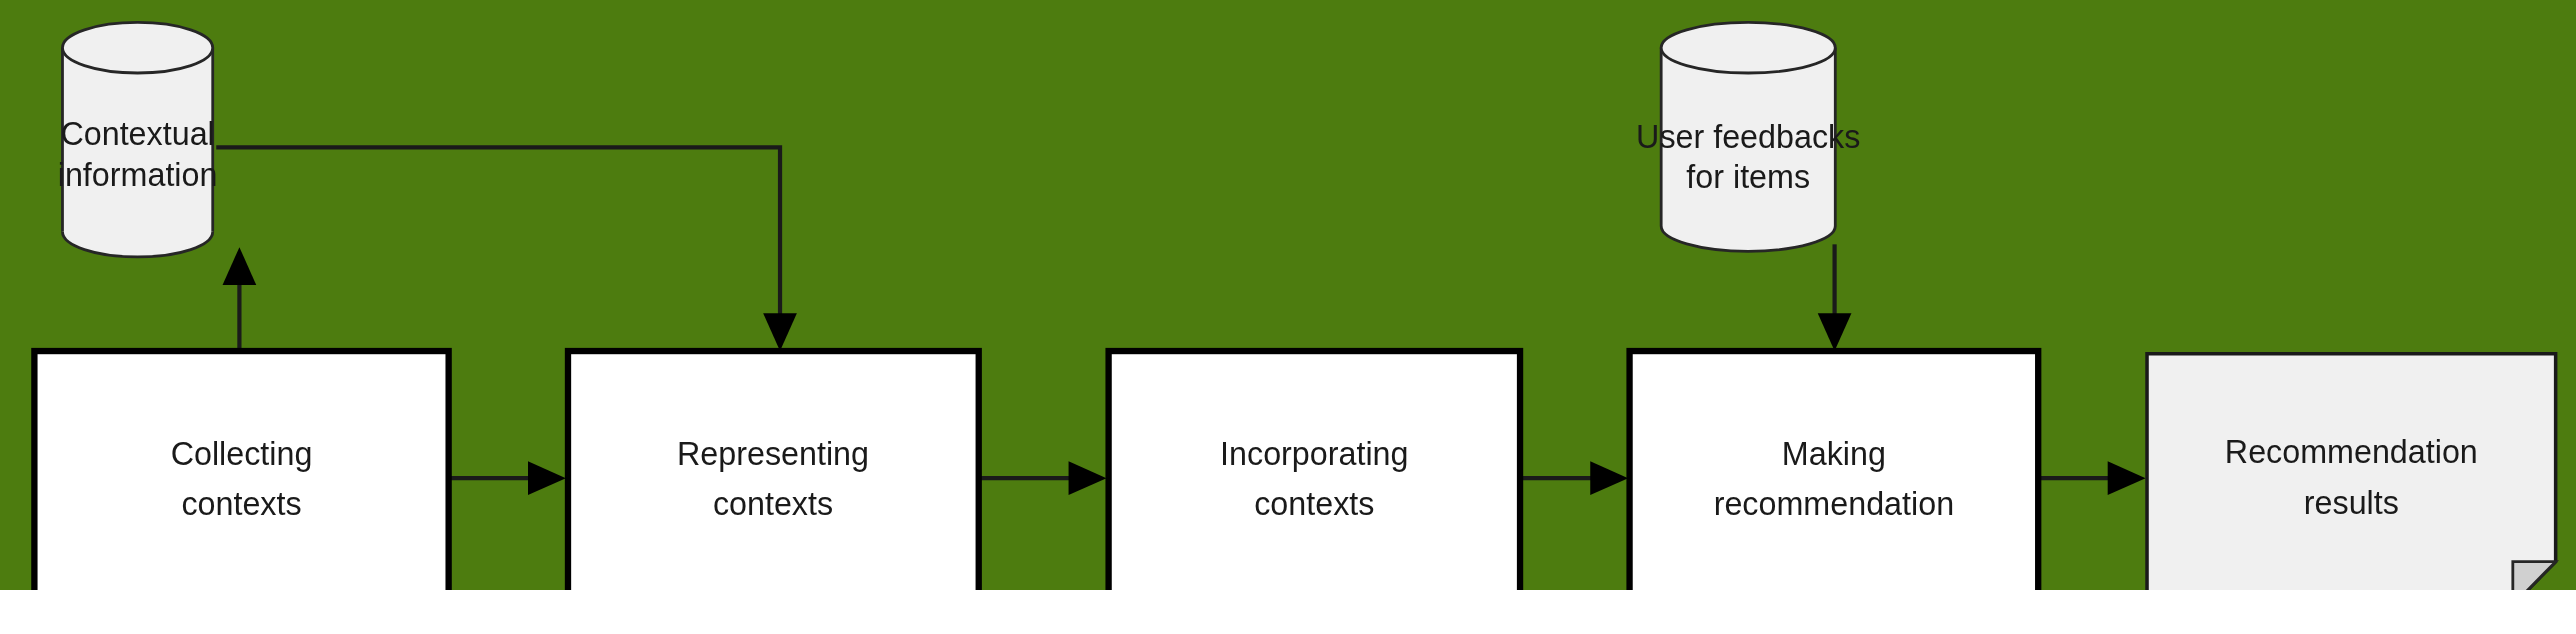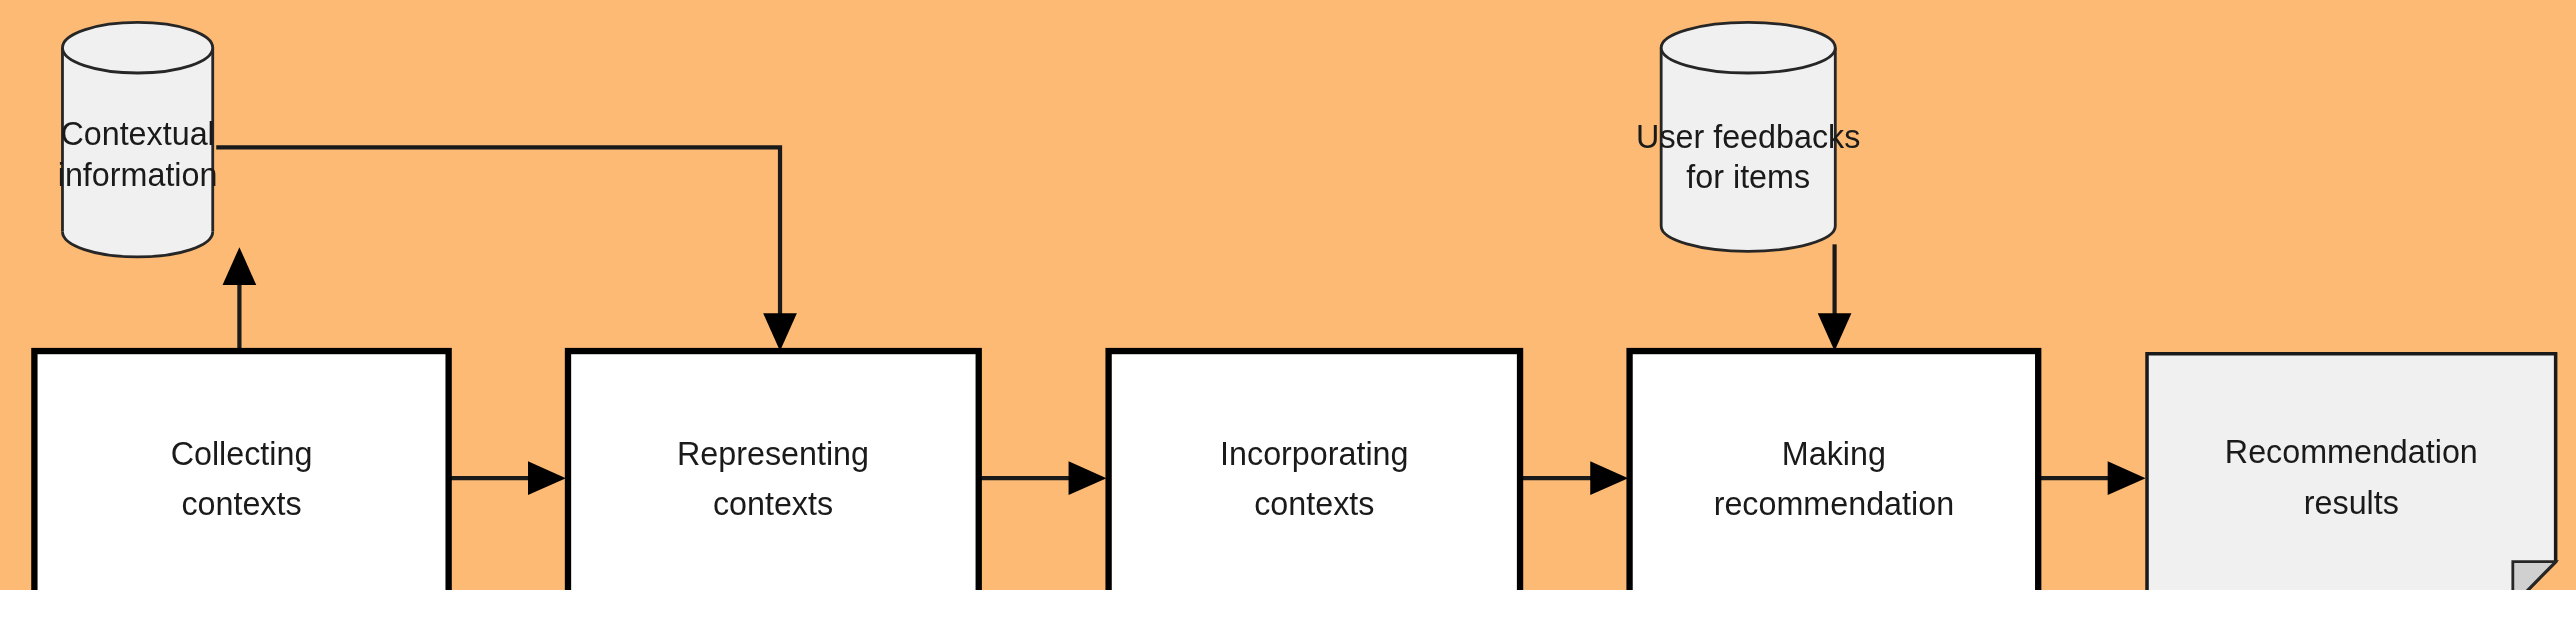--- a/index.html
+++ b/index.html
@@ -7,21 +7,21 @@
     padding: 0;
     background: #ffffff;
   }
   body {
     font-family: "Liberation Sans", sans-serif;
   }
   #canvas {
     position: relative;
     width: 2576px;
     height: 590px;
-    background: #fdba74;
+    background: #4d7c0f;
     overflow: hidden;
   }
   #diagram-svg {
     position: absolute;
     top: 0;
     left: 0;
     width: 2576px;
     height: 634px;
     display: block;
   }

